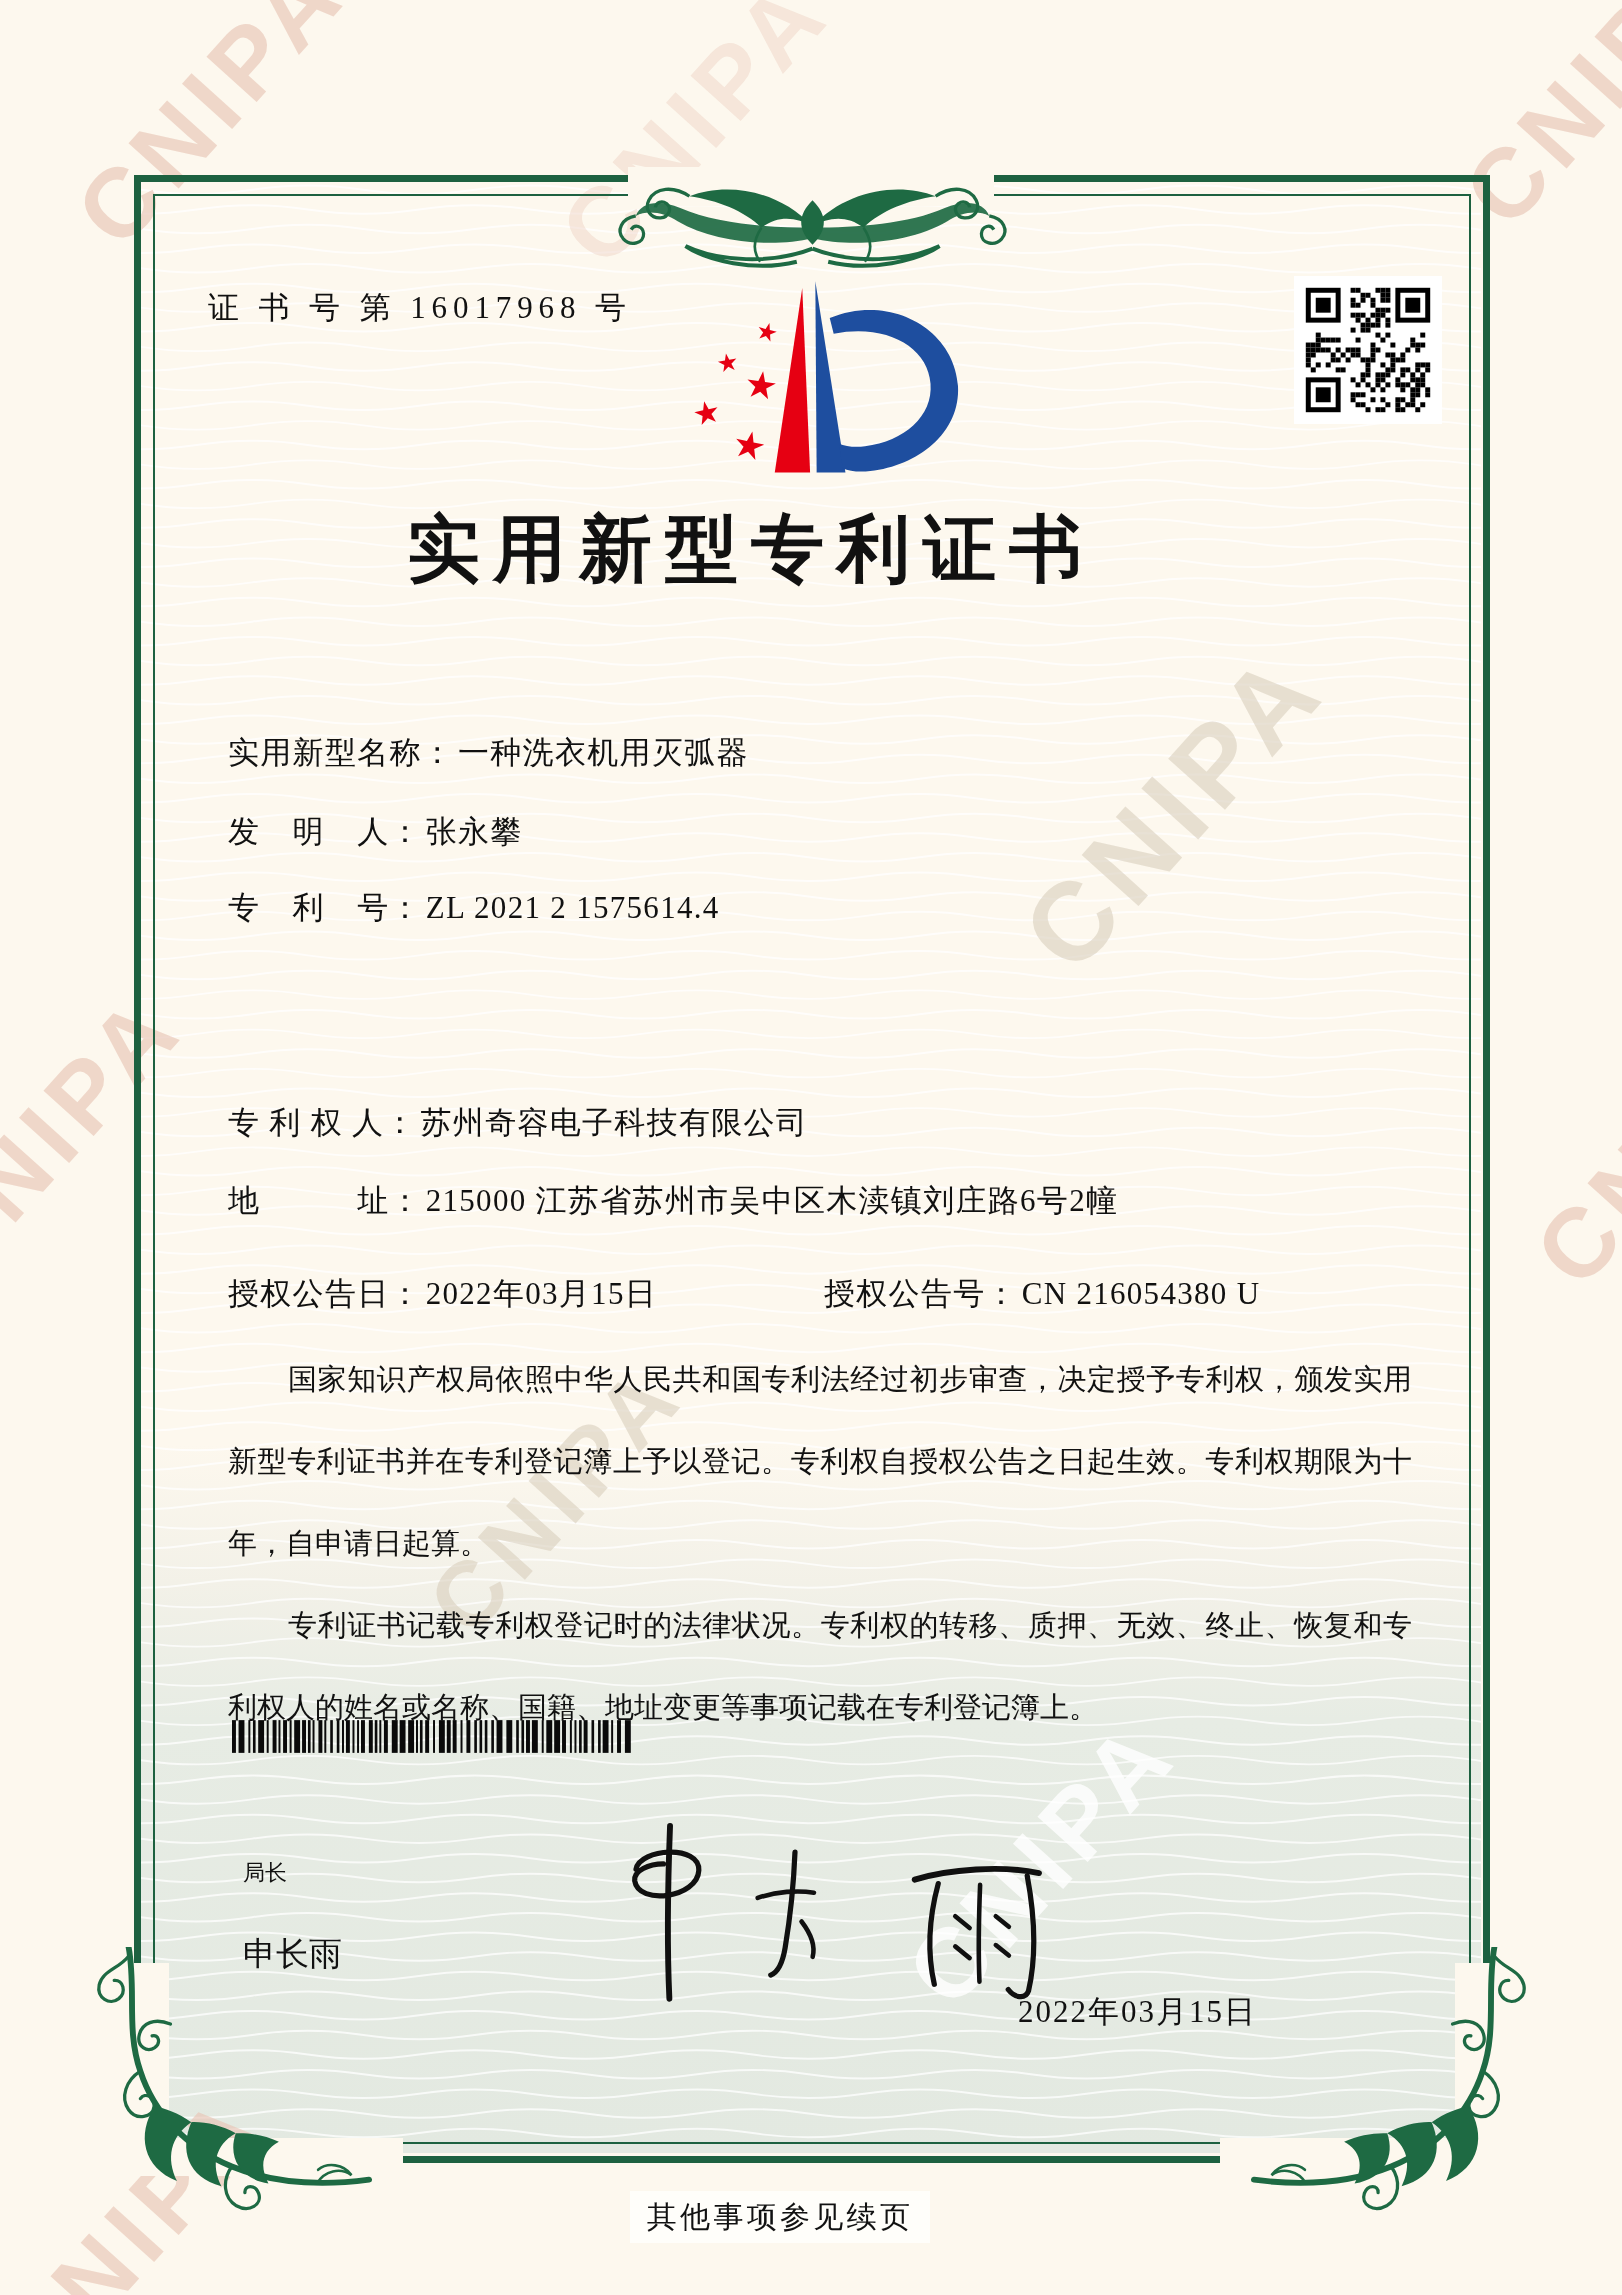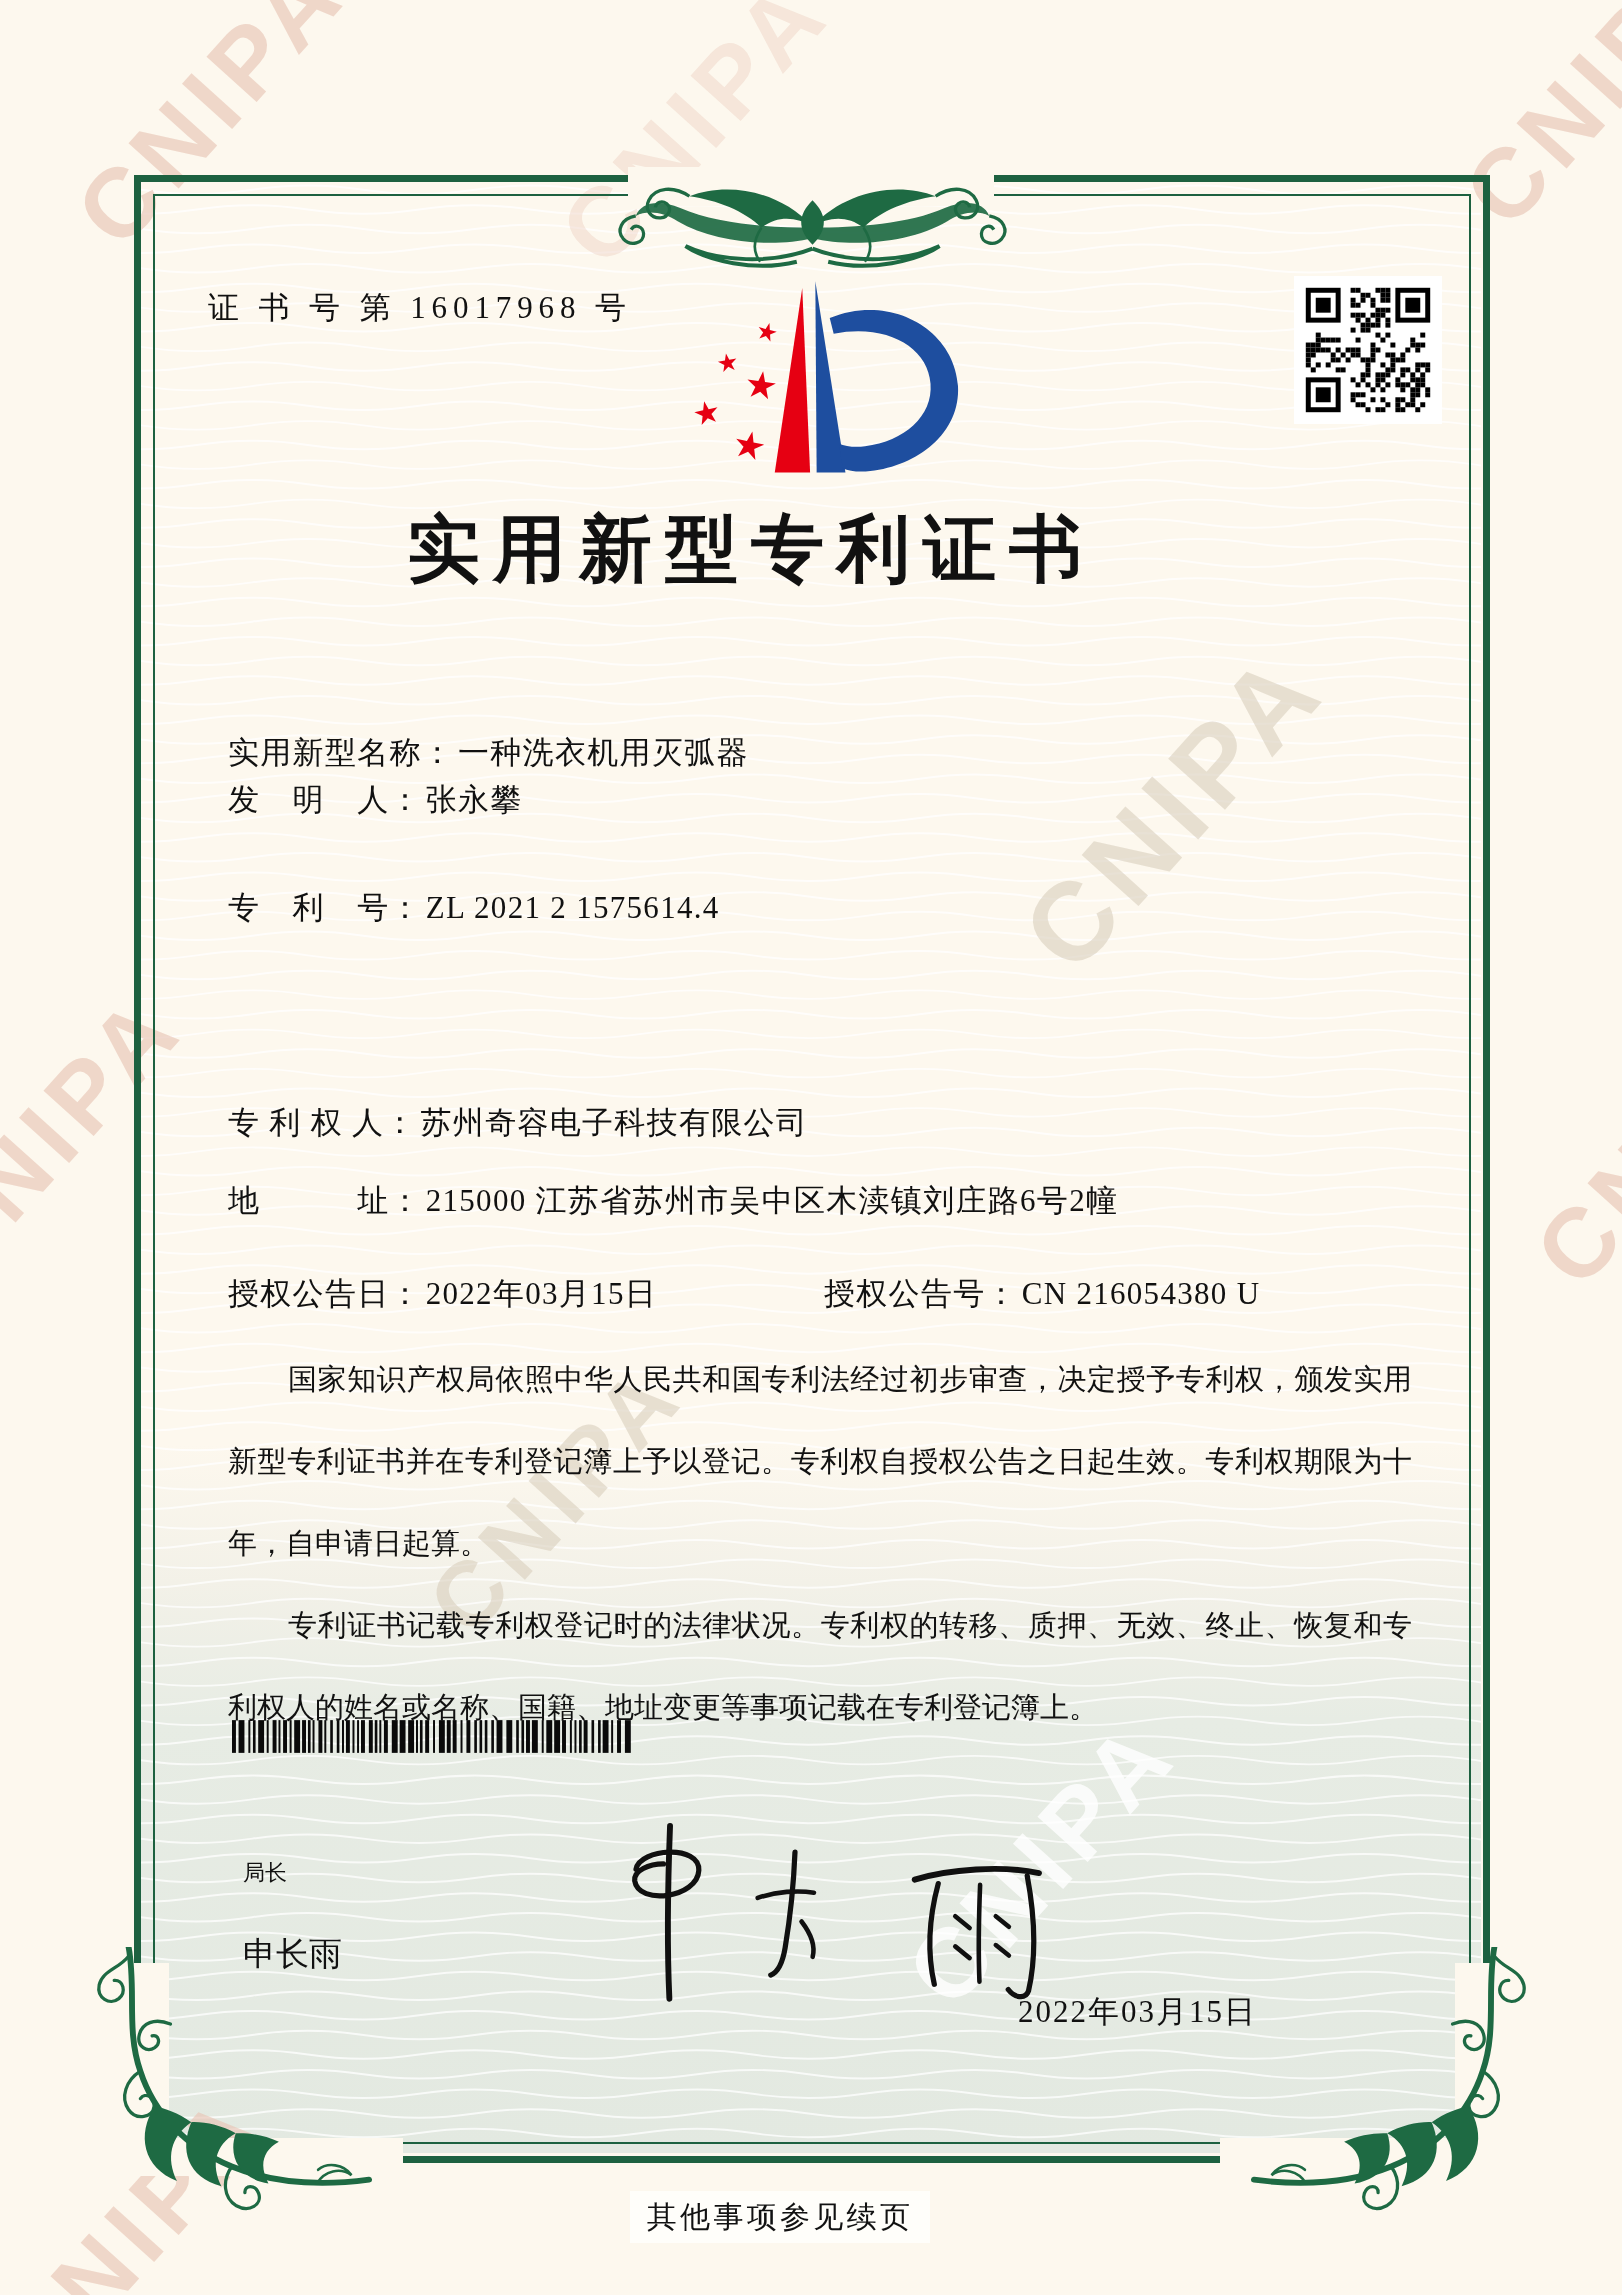--- a/index.html
+++ b/index.html
@@ -395,21 +395,21 @@
         <rect x="162.4" y="200.39999999999998" width="7.6" height="7.6" fill="#000"></rect>
         <rect x="185.2" y="200.39999999999998" width="7.6" height="7.6" fill="#000"></rect>
       </svg>
   </div>
 
   <div class="abs" id="title">实用新型专利证书</div>
 
   <div class="abs row" style="top:692px;margin-top:40px;">
     <span>实用新型名称：</span><span class="val">一种洗衣机用灭弧器</span>
   </div>
-  <div class="abs row" style="top:779px;">
+  <div class="abs row" style="top:811px;">
     <span>发　明　人：</span><span class="val">张永攀</span>
   </div>
   <div class="abs row" style="top:887px;">
     <span>专　利　号：</span><span class="val">ZL 2021 2 1575614.4</span>
   </div>
   <div class="abs row" style="top:1081px;margin-top:21px;">
     <span>专 利 权 人：</span><span class="val">苏州奇容电子科技有限公司</span>
   </div>
   <div class="abs row" style="top:1180px;">
     <span>地　　　址：</span><span class="val">215000 江苏省苏州市吴中区木渎镇刘庄路6号2幢</span>

